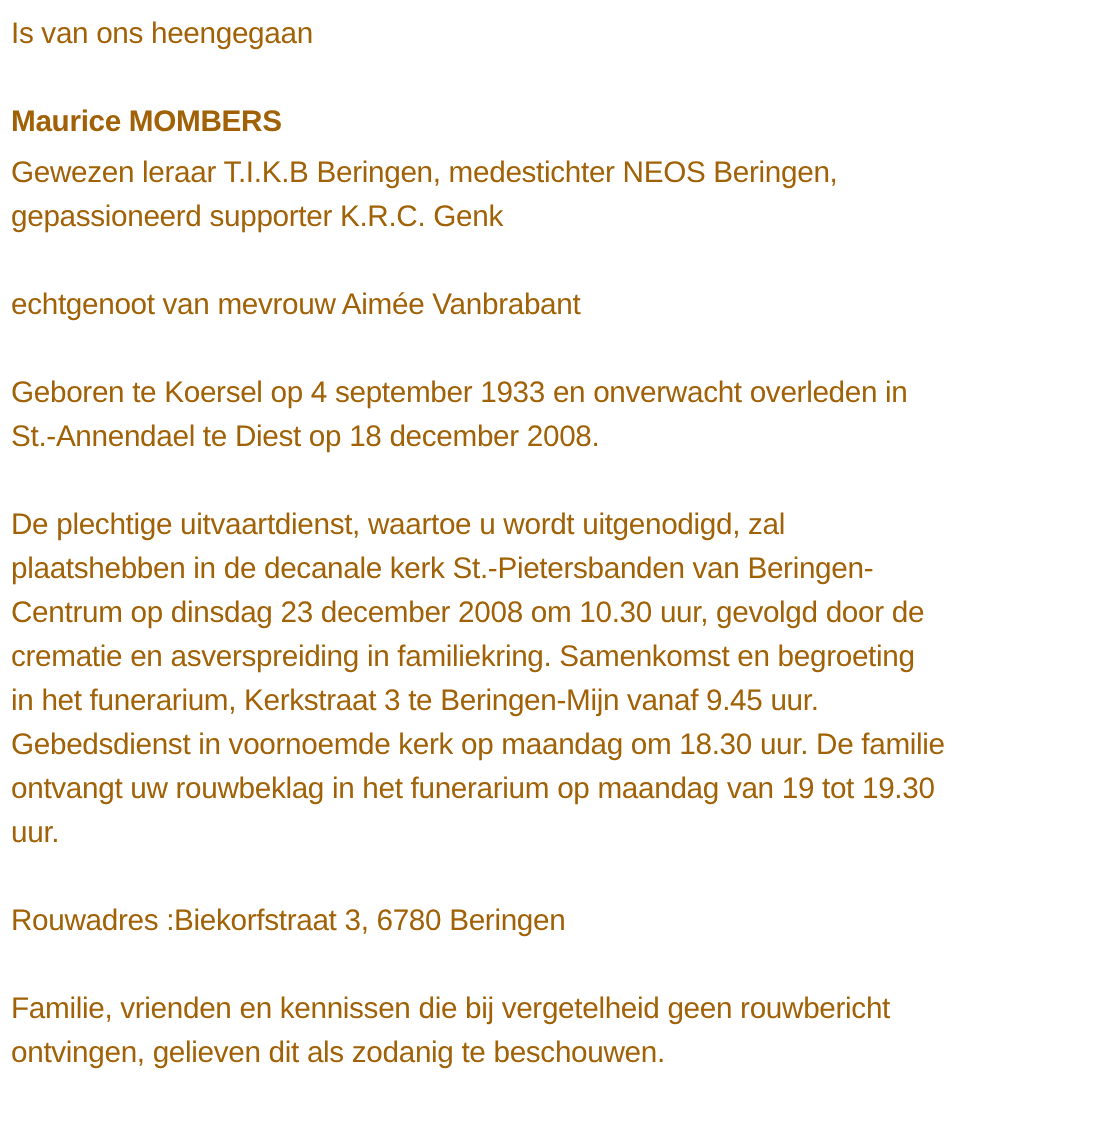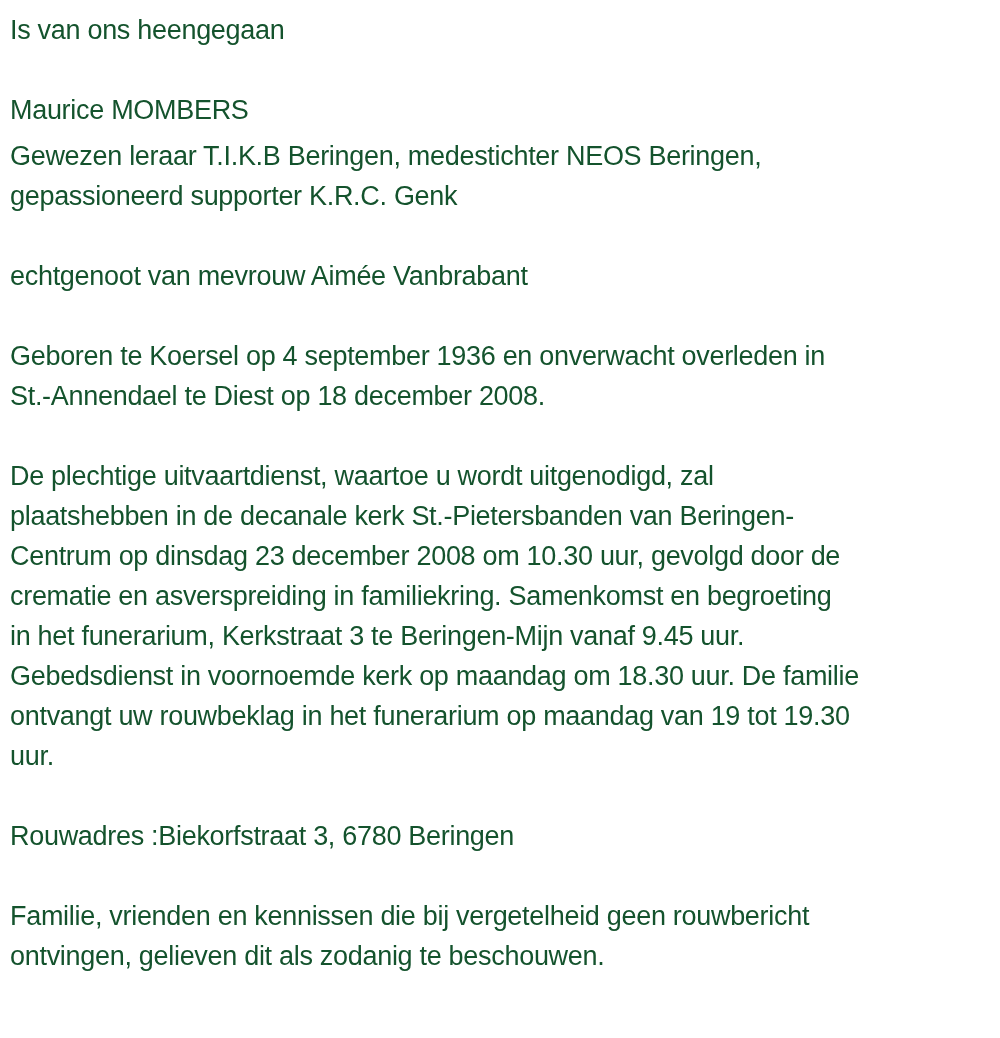--- a/index.html
+++ b/index.html
@@ -10,49 +10,49 @@
     overflow: hidden;
   }
   .page {
     width: 1000px;
     height: 1038px;
     padding: 10px 5px 0 10px;
     font-family: "Liberation Sans", "DejaVu Sans", sans-serif;
     font-size: 27px;
     line-height: 40px;
     letter-spacing: -0.3px;
-    color: #14532d;
+    color: #a16207;
     background: #ffffff;
   }
   .para {
     margin-bottom: 40px;
     white-space: pre-line;
   }
   .para.tight {
     margin-bottom: 6px;
   }
   .name {
-    font-weight: 400;
+    font-weight: 700;
   }
 </style>
 </head>
 <body>
 
 <div class="page">
   <p class="para">Is van ons heengegaan</p>
 
 
   <p class="para tight name">Maurice MOMBERS</p>
 
   <p class="para">Gewezen leraar T.I.K.B Beringen, medestichter NEOS Beringen,
 gepassioneerd supporter K.R.C. Genk</p>
 
   <p class="para">echtgenoot van mevrouw Aimée Vanbrabant</p>
 
-  <p class="para">Geboren te Koersel op 4 september 1936 en onverwacht overleden in
+  <p class="para">Geboren te Koersel op 4 september 1933 en onverwacht overleden in
 St.-Annendael te Diest op 18 december 2008.</p>
 
   <p class="para">De plechtige uitvaartdienst, waartoe u wordt uitgenodigd, zal
 plaatshebben in de decanale kerk St.-Pietersbanden van Beringen-
 Centrum op dinsdag 23 december 2008 om 10.30 uur, gevolgd door de
 crematie en asverspreiding in familiekring. Samenkomst en begroeting
 in het funerarium, Kerkstraat 3 te Beringen-Mijn vanaf 9.45 uur.
 Gebedsdienst in voornoemde kerk op maandag om 18.30 uur. De familie
 ontvangt uw rouwbeklag in het funerarium op maandag van 19 tot 19.30
 uur.</p>

